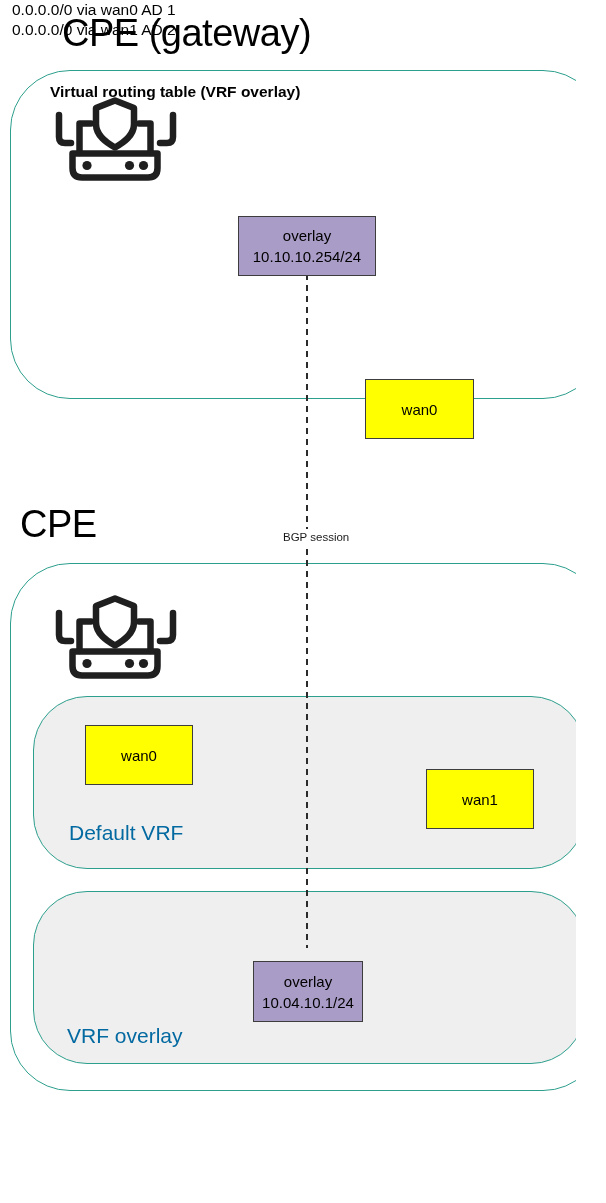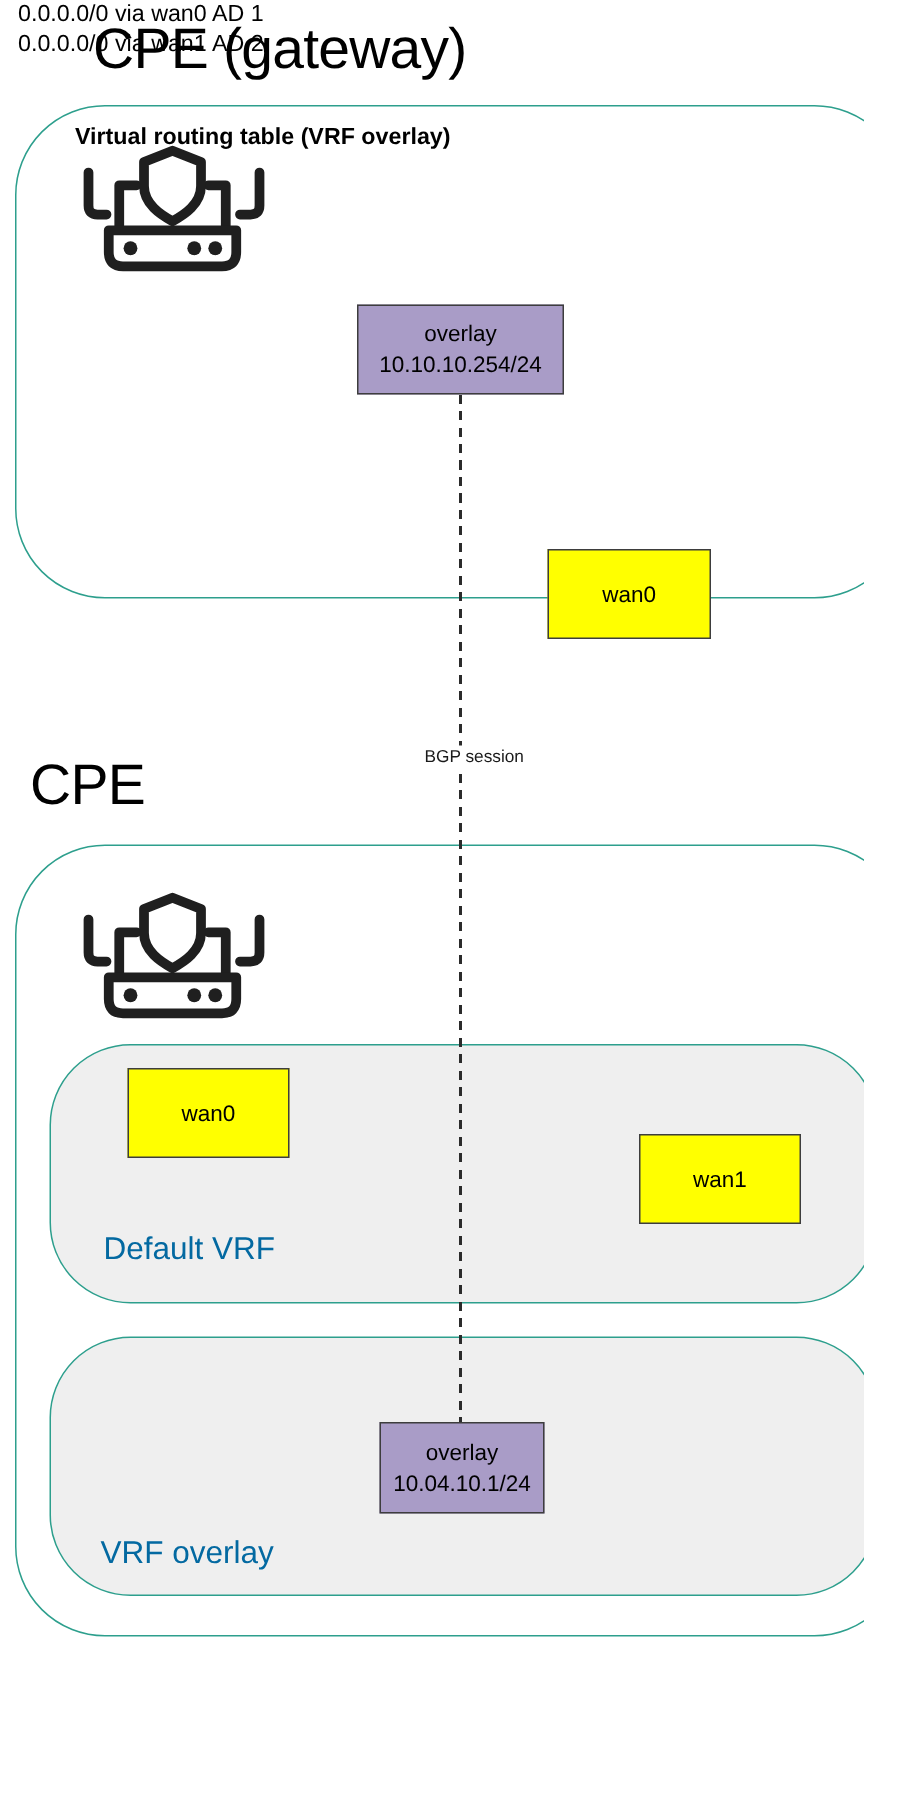--- a/index.html
+++ b/index.html
@@ -18,34 +18,34 @@
     position:absolute;font-size:38px;letter-spacing:-0.5px;color:#000;white-space:nowrap;
   }
   .container{
     position:absolute;border:1.4px solid var(--teal);border-radius:60px;background:transparent;
   }
   .grayzone{
     position:absolute;border:1.4px solid var(--teal);border-radius:54px;background:var(--grayfill);
   }
   .nodebox{
     position:absolute;display:flex;flex-direction:column;align-items:center;justify-content:center;
-    font-size:15px;line-height:21px;text-align:center;z-index:10;box-sizing:border-box;
+    font-size:15px;line-height:21px;text-align:center;z-index:10;box-sizing:border-box;margin-top:13px;
   }
   .yellowbox{background:var(--yellow);border:1.6px solid #3d3d3d;}
   .purplebox{background:var(--purple);border:1.6px solid #3d3d3d;}
   .zonelabel{
     position:absolute;font-size:21px;color:#0369a1;white-space:nowrap;
   }
   .dashline{
     position:absolute;width:1.6px;z-index:5;
     background:repeating-linear-gradient(to bottom,#2b2b2b 0px,#2b2b2b 6px,transparent 6px,transparent 11px);
   }
   .linklabel{
     position:absolute;font-size:11.5px;color:#1a1a1a;background:#ffffff;
-    padding:2px 3px;z-index:8;white-space:nowrap;
+    padding:2px 3px;z-index:8;white-space:nowrap;margin-top:32px;
   }
   .icon{position:absolute;z-index:4;}
   .routes{
     position:absolute;left:0;top:1099;width:606px;font-size:15.5px;line-height:20px;color:#000;
   }
   .routes .hdr1{font-weight:bold;padding-left:14px;}
   .routes .hdr2{font-weight:bold;padding-left:50px;margin-top:42px;}
   .routes .rt{padding-left:12px;}
 </style>
 </head>

